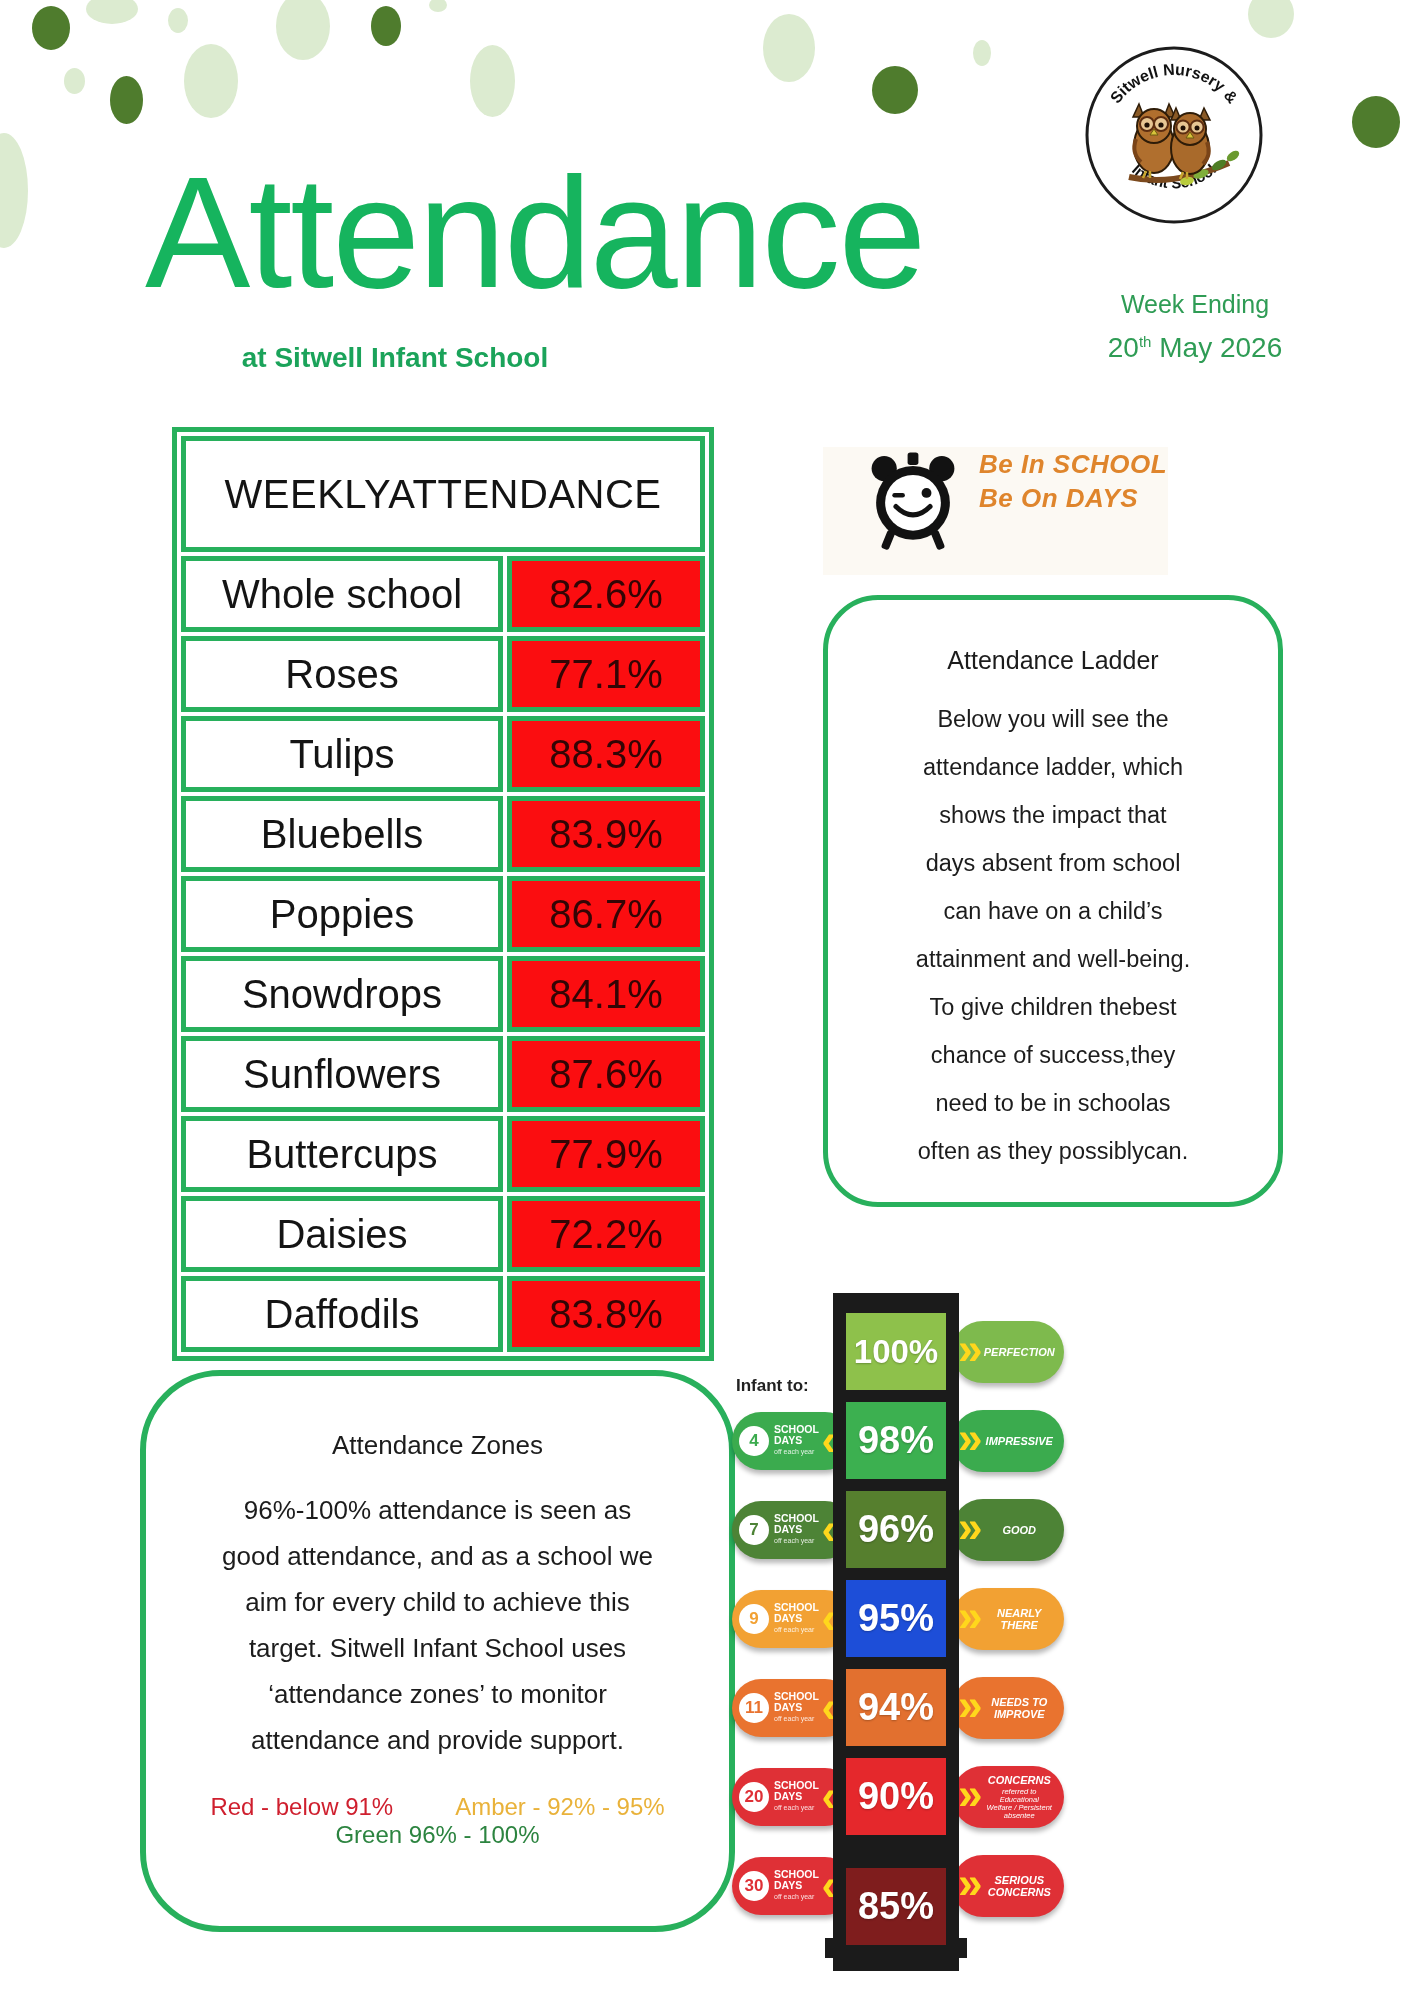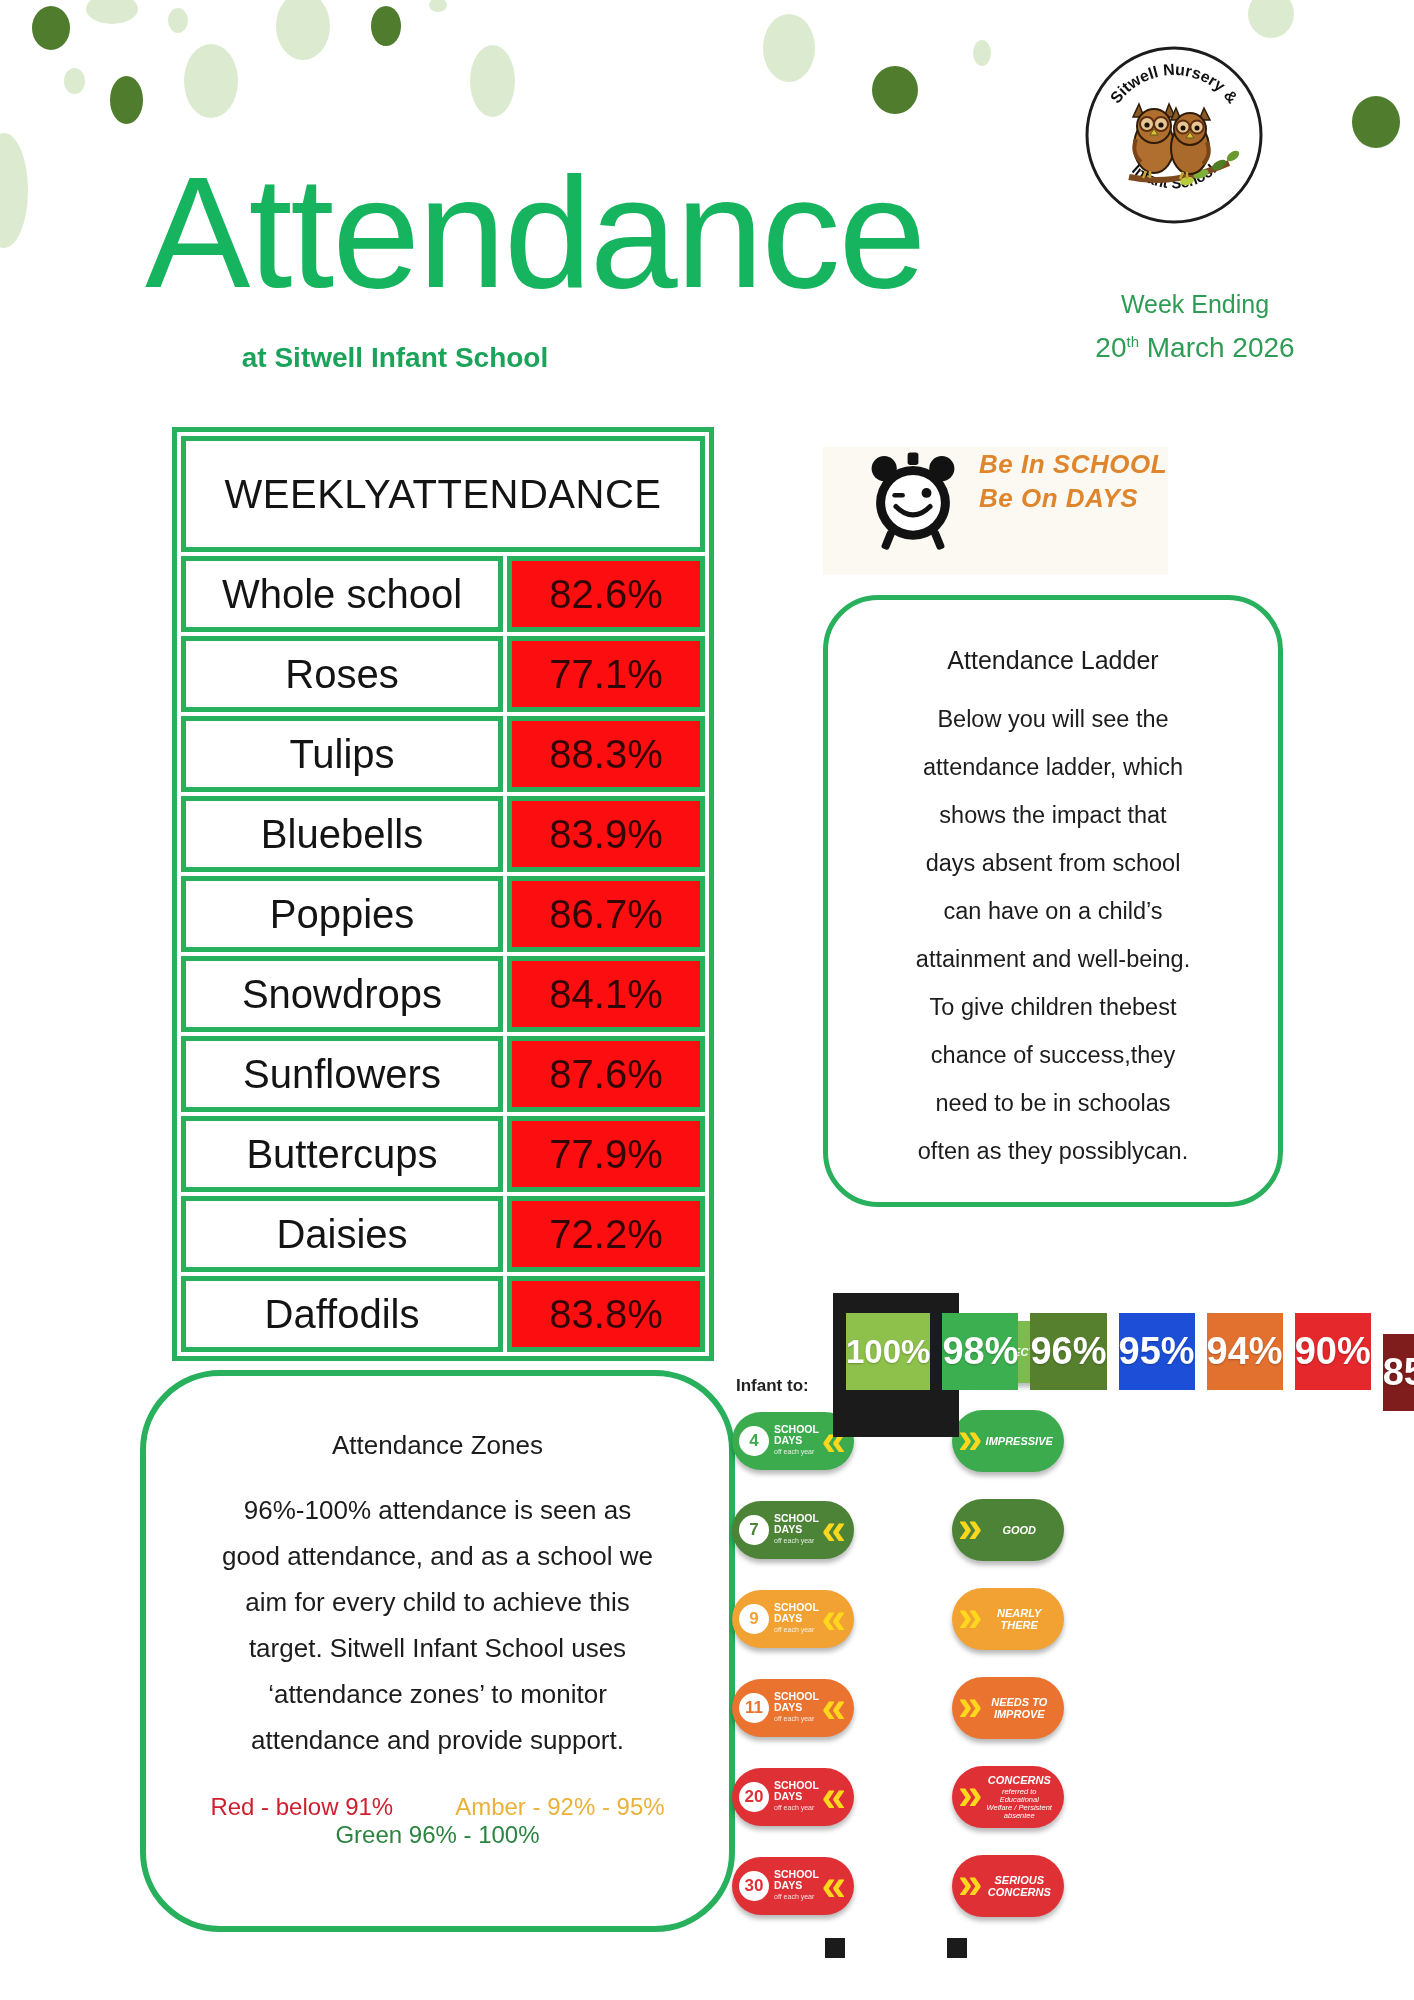--- a/index.html
+++ b/index.html
@@ -44,21 +44,21 @@
   #zones-box h2{margin:54px 0 26px;font-size:26px;font-weight:normal;color:#1c1c1c}
   #zones-box .body{font-size:26px;line-height:46px;white-space:pre-line;color:#1c1c1c}
   .legend-row{margin-top:30px;font-size:24px;display:flex;justify-content:center;gap:62px}
   .lg-red{color:#cf1f2e}
   .lg-amber{color:#e9b23a}
   .lg-green{display:block;font-size:24px;color:#2c8440}
 
   #ladder-graphic{position:absolute;left:700px;top:1280px;width:440px;height:710px}
   #equates{position:absolute;left:36px;top:96px;font-size:17px;font-weight:bold;color:#222}
   #frame-col{position:absolute;left:133px;top:13px;width:126px;box-sizing:border-box;
-             background:#1b1b1b;padding:20px 13px 26px;display:flex;flex-direction:row;
+             background:#1b1b1b;padding:20px 13px 26px;display:flex;flex-direction:column;
              gap:12px;z-index:2}
   .square{height:77px;display:flex;align-items:center;justify-content:center;
           color:#fff;font-weight:bold;font-size:38px;text-shadow:0 1px 2px rgba(0,0,0,.25)}
   .lpill{position:absolute;left:32px;width:122px;height:58px;border-radius:29px;z-index:1;
          display:flex;align-items:center;box-shadow:0 4px 5px rgba(0,0,0,.28)}
   .lpill .circ{width:30px;height:30px;border-radius:50%;background:#fff;margin-left:7px;
                display:flex;align-items:center;justify-content:center;font-weight:bold;
                font-size:17px;flex:none}
   .lpill .dtxt{color:#fff;font-size:10.5px;font-weight:bold;line-height:11px;margin-left:5px}
   .lpill .note{font-size:7px;font-weight:normal;opacity:.85;display:block}
@@ -137,21 +137,21 @@
     <circle cx="100" cy="84" r="2.5" fill="#1e0f05"></circle>
     <circle cx="114" cy="84" r="2.5" fill="#1e0f05"></circle>
     <polygon points="107,88 103,94 111,94" fill="#d8c43b" stroke="#6b5a10" stroke-width="1"></polygon>
     <path d="M124 98 q5 13 -4 22" stroke="#7a4418" stroke-width="4" fill="none"></path>
     <path d="M100 128 l-3 7 M104 128 l0 7" stroke="#c8a52e" stroke-width="2.5"></path>
   </g>
 </svg>
 
 <div id="weekend">
   <div>Week Ending</div>
-  <div class="date"><span>20</span><sup>th</sup><span> March 2026</span></div>
+  <div class="date"><span>20</span><sup>th</sup><span> May 2026</span></div>
 </div>
 
 <table id="att">
   <tbody id="att-tbody">
     <tr>
       <td class="hd" colspan="2">WEEKLYATTENDANCE</td>
     </tr>
   <tr>
     <td class="name">Whole school</td>
     <td class="val">82.6%</td>

